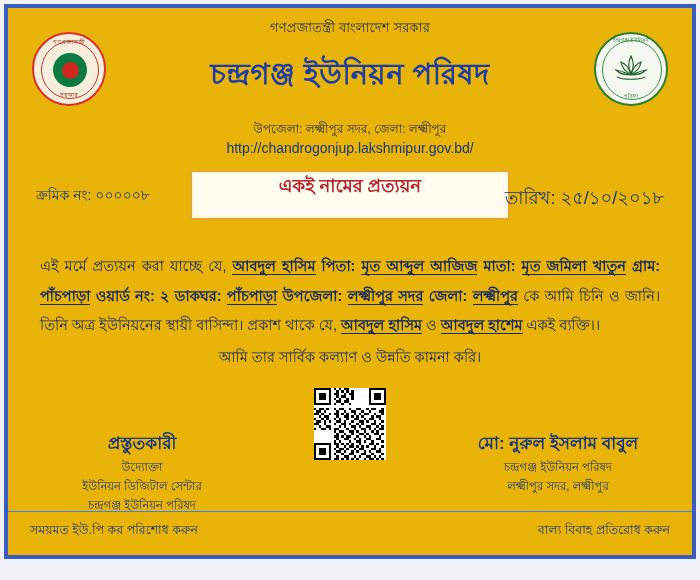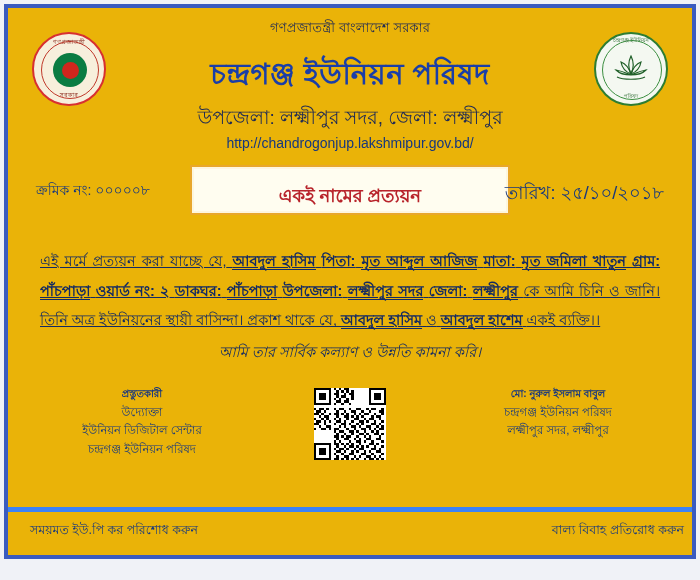--- a/index.html
+++ b/index.html
@@ -42,23 +42,23 @@
   .title {
     text-align: center;
     font-size: 29px;
     font-weight: bold;
     color: #1a3ea8;
     margin-top: 12px;
     letter-spacing: .5px;
   }
   .subtitle {
     text-align: center;
-    font-size: 19px;
+    font-size: 12px;
     color: #1f2a55;
-    margin-top: 3px;
+    margin-top: 20px;
   }
   .url {
     text-align: center;
     font-size: 14px;
     color: #16377f;
   }
   .seal-left, .seal-right {
     position: absolute;
     top: 24px;
     width: 74px;
@@ -165,50 +165,48 @@
     position: absolute;
     left: 50%;
     transform: translateX(-50%);
     top: 0;
     width: 316px;
     height: 46px;
     background: #fffdf0;
     border: 2px solid #e8a72c;
     box-shadow: 0 0 0 2px #fdf6df inset;
     display: flex;
-    align-items: flex-end;
+    align-items: flex-start;
     justify-content: center;
   }
   .banner span {
     font-size: 18px;
     font-weight: bold;
     color: #b8242b;
   }
   .body-text {
     margin: 22px 18px 0 18px;
     font-size: 14.5px;
     line-height: 2.05;
     color: #132a63;
     text-align: justify;
-    text-decoration: underline;
   }
   .body-text .nm {
     font-weight: bold;
     border-bottom: 1px solid #132a63;
   }
   .body-text .b {
     font-weight: bold;
   }
   .last-line {
     margin: 2px 18px 0 18px;
     font-size: 14.5px;
     color: #132a63;
     text-align: center;
     line-height: 2.05;
-    font-style: italic;
   }
   .signature-area {
     position: absolute;
     left: 14px;
     right: 14px;
     top: 378px;
     height: 90px;
   }
   .sig-left, .sig-right {
     position: absolute;
@@ -216,43 +214,44 @@
     width: 200px;
     text-align: center;
     font-size: 11.5px;
     color: #16377f;
     line-height: 1.65;
   }
   .sig-left { left: 20px; }
   .sig-right { right: 20px; }
   .sig-head {
     font-weight: bold;
-    font-size: 10px;
+    font-size: 17px;
+    margin-top: 44px;
   }
   .qr-wrap {
     position: absolute;
     left: 50%;
     transform: translateX(-50%);
     top: 2px;
     width: 72px;
     height: 72px;
     background: #fff;
   }
   .qr-wrap canvas, .qr-wrap svg { display: block; }
   .footer {
     position: absolute;
     left: 0;
     right: 0;
     bottom: 14px;
-    border-top: 5px solid #3b82f6;
+    border-top: 1px solid #3b82f6;
     padding-top: 9px;
     display: flex;
     justify-content: space-between;
     padding-left: 22px;
-    padding-right: 8px;
+    padding-right: 22px;
     box-sizing: border-box;
   }
   .footer span {
     font-size: 12.5px;
     color: #16377f;
   }
   .footer span.mid { color: #16377f; }
 </style>
 </head>
 <body>

